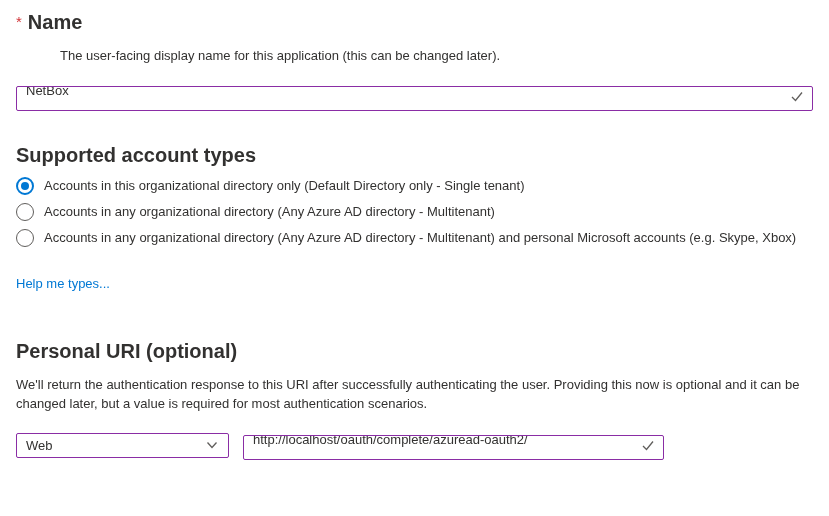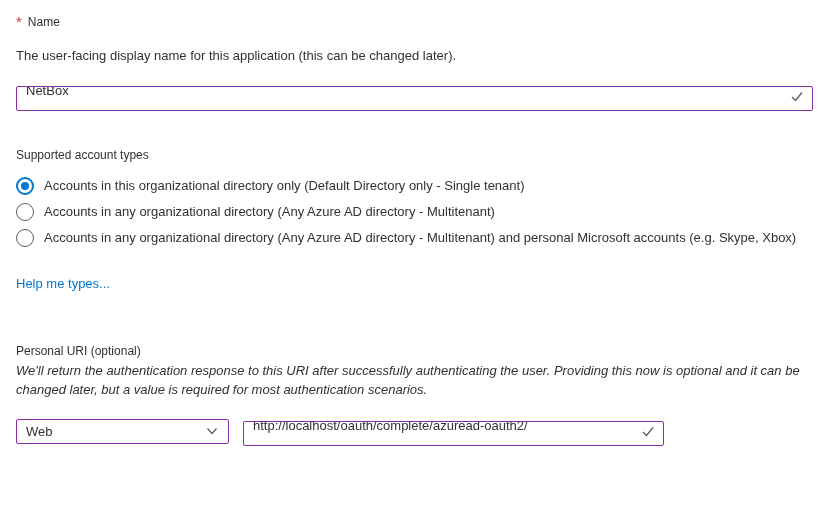--- a/index.html
+++ b/index.html
@@ -10,38 +10,38 @@
     font-family: "Liberation Sans", sans-serif;
     color: #323130;
   }
   .page {
     width: 829px;
     height: 516px;
     padding: 12px 16px 0 16px;
     overflow: hidden;
   }
   .section-title {
-    font-size: 12px;
-    font-weight: 400;
+    font-size: 20px;
+    font-weight: 700;
     color: #323130;
     line-height: 20px;
   }
   .title-row { display: flex; align-items: flex-start; }
   .required-asterisk {
     color: #d13438;
     font-size: 15px;
     line-height: 20px;
     margin-right: 6px;
   }
   .body-text {
     font-size: 13px;
     line-height: 19px;
     color: #323130;
   }
-  .desc { margin-top: 14px; max-width: 797px; }
+  .desc { margin-top: 14px; max-width: 797px; margin-left: 44px; }
 
   .input-wrap {
     position: relative;
     margin-top: 16px;
     width: 797px;
   }
   .text-input {
     width: 100%;
     height: 25px;
     border: 1.5px solid #8A2DA5;
@@ -104,21 +104,21 @@
   .help-link {
     display: inline-block;
     margin-top: 21px;
     font-size: 13px;
     color: #0078d4;
     text-decoration: none;
     cursor: pointer;
   }
 
   .section-3 { margin-top: 49px; }
-  .redirect-desc { max-width: 799px; font-style: italic; }
+  .redirect-desc { margin-top: 14px; max-width: 799px; }
 
   .controls-row {
     display: flex;
     align-items: center;
     margin-top: 17px;
     gap: 14px;
   }
   .dropdown {
     position: relative;
     width: 213px;

